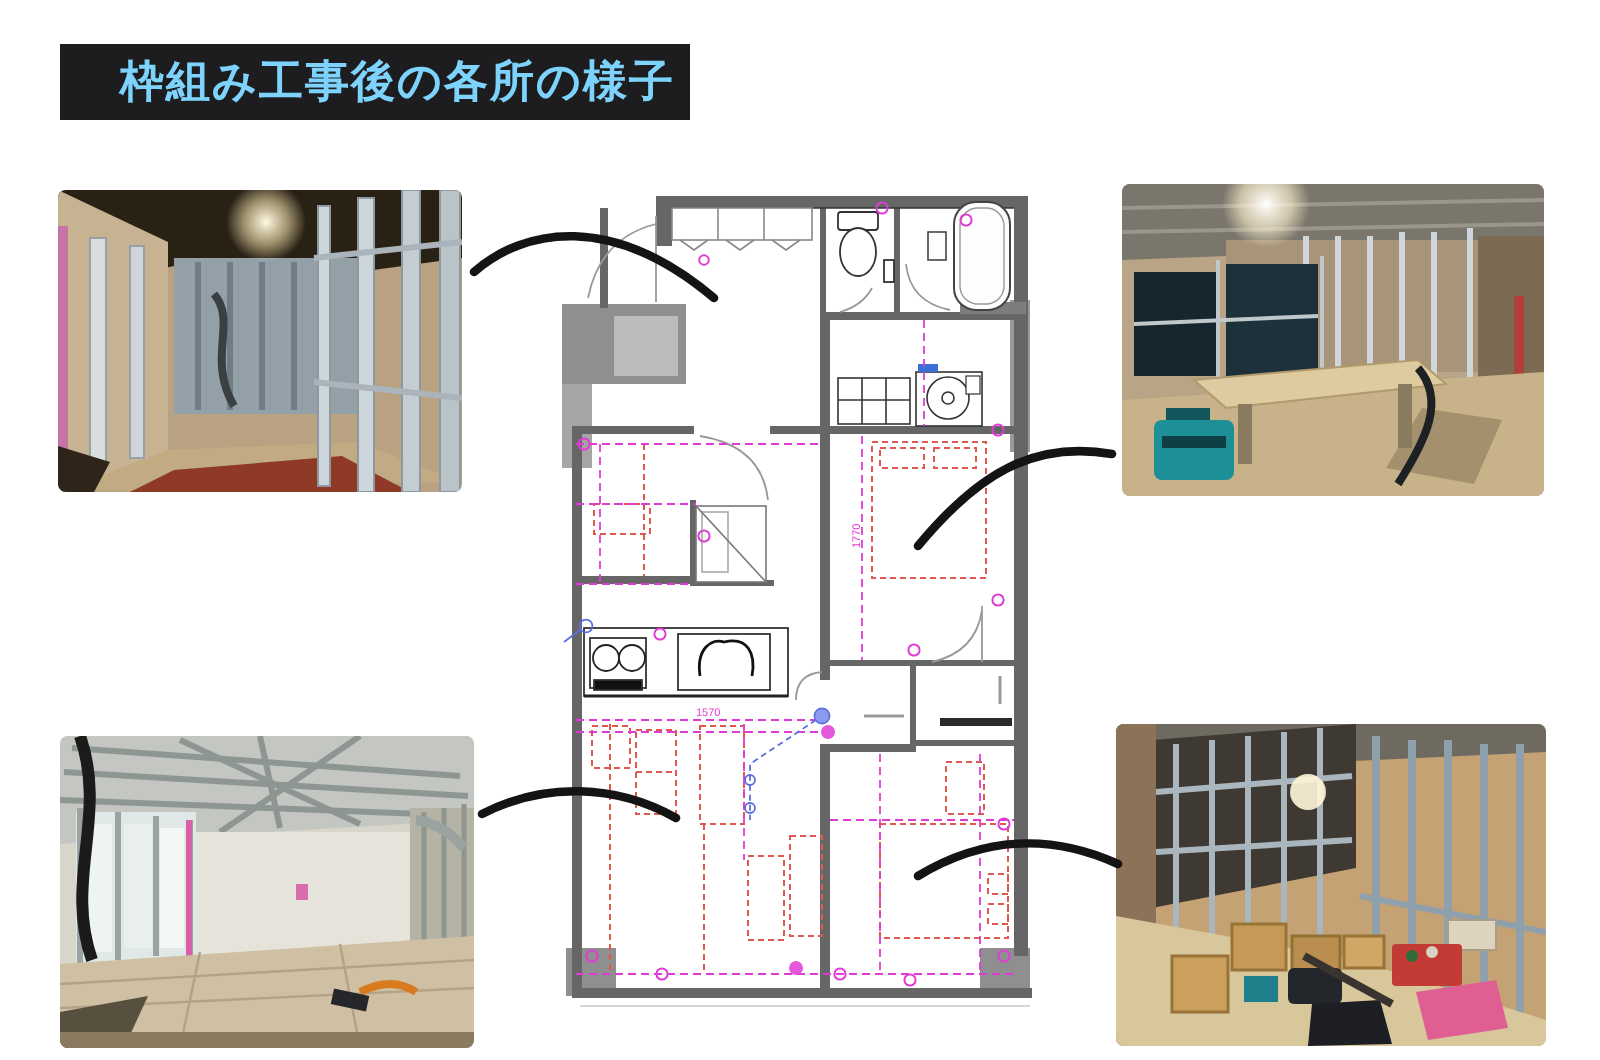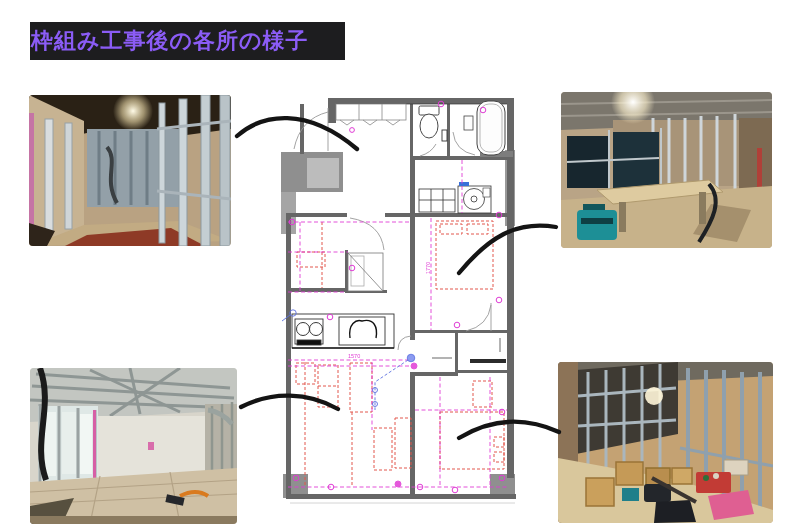--- a/index.html
+++ b/index.html
@@ -1,20 +1,20 @@
 <!DOCTYPE html>
 <html><head>
 <meta charset="utf-8">
 <style>
   html,body{margin:0;padding:0;background:#ffffff;}
   .canvas{position:relative;width:800px;height:530px;background:#ffffff;overflow:hidden;
           font-family:"Liberation Sans", sans-serif;}
   .banner{position:absolute;left:30px;top:22px;width:315px;height:38px;background:#1d1d1f;
           display:flex;align-items:center;}
-  .banner span{color:#8b5cf6;font-weight:bold;font-size:22px;letter-spacing:1px;padding-left:1px;
+  .banner span{color:#7dd3fc;font-weight:bold;font-size:22px;letter-spacing:1px;padding-left:30px;
           white-space:nowrap;}
   .photo{position:absolute;border-radius:4px;overflow:hidden;margin:0;padding:0;}
   .photo svg{display:block;}
   .plan{position:absolute;left:280px;top:85px;width:245px;height:440px;}
   .arrows{position:absolute;left:0;top:0;pointer-events:none;}
 </style>
 </head>
 <body>
 
 <div class="canvas">

